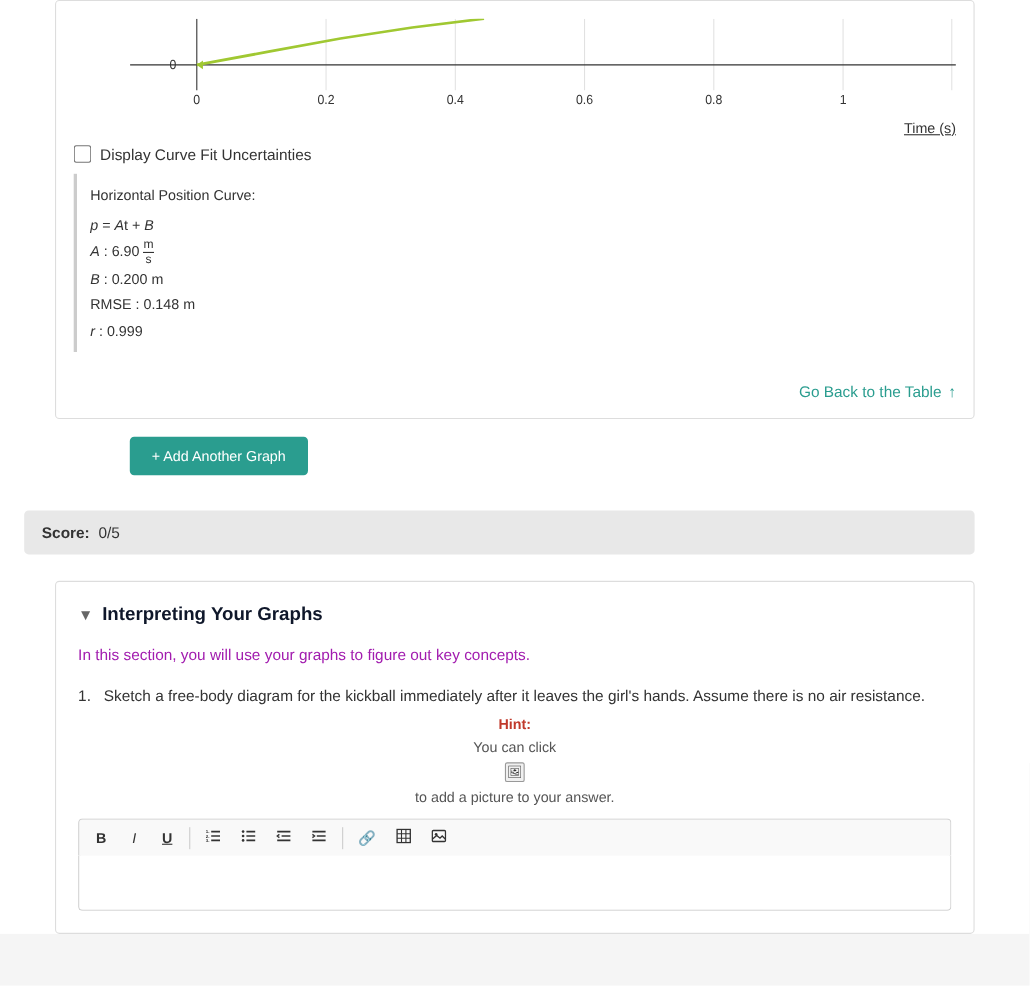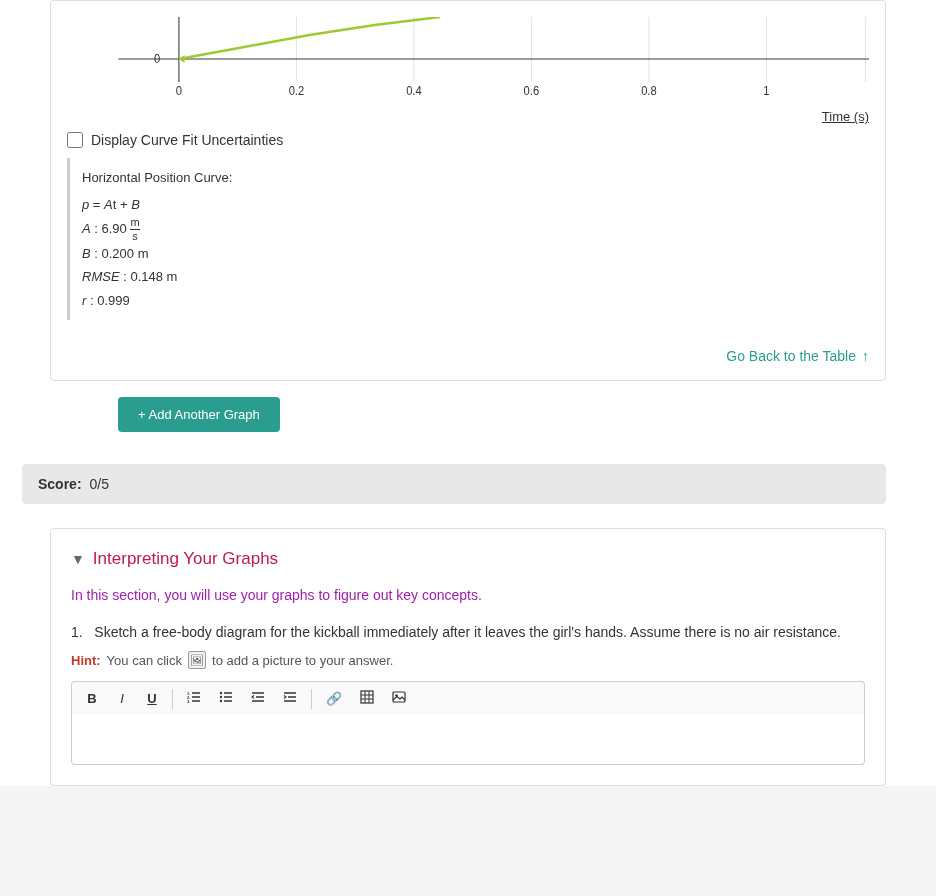--- a/index.html
+++ b/index.html
@@ -125,22 +125,22 @@
 
     .section-header {
       display: flex;
       align-items: center;
       gap: 8px;
       margin-bottom: 16px;
     }
 
     .section-title {
       font-size: 17px;
-      font-weight: normal;
-      color: #be185d;
+      font-weight: bold;
+      color: #0f172a;
     }
 
     .chevron-icon {
       color: #666;
       font-size: 14px;
     }
 
     .section-intro {
       font-size: 14px;
       color: #a21caf;
@@ -154,20 +154,21 @@
       margin-bottom: 8px;
       line-height: 1.5;
     }
 
     .hint-row {
       display: flex;
       align-items: center;
       gap: 6px;
       margin-bottom: 12px;
       font-size: 13px;
+      flex-direction: column;
     }
 
     .hint-label {
       color: #c0392b;
       font-weight: bold;
     }
 
     .hint-text {
       color: #555;
     }
@@ -282,21 +283,21 @@
           <span class="math-var">A</span> : 6.90
           <span style="display:inline-flex;flex-direction:column;align-items:center;font-size:11px;vertical-align:middle;line-height:1;">
             <span style="border-bottom:1px solid #333;padding-bottom:1px;">m</span>
             <span style="padding-top:1px;">s</span>
           </span>
         </div>
         <div>
           <span class="math-var">B</span> : 0.200 m
         </div>
         <div>
-          <span style="font-style:italic;">RMSE</span> : 0.148 m
+          <span style="">RMSE</span> : 0.148 m
         </div>
         <div>
           <span class="math-var">r</span> : 0.999
         </div>
       </div>
     </div>
 
     <div style="margin-top: 14px; text-align: right;">
       <a class="go-back-link">
         <span>Go Back to the Table</span>

